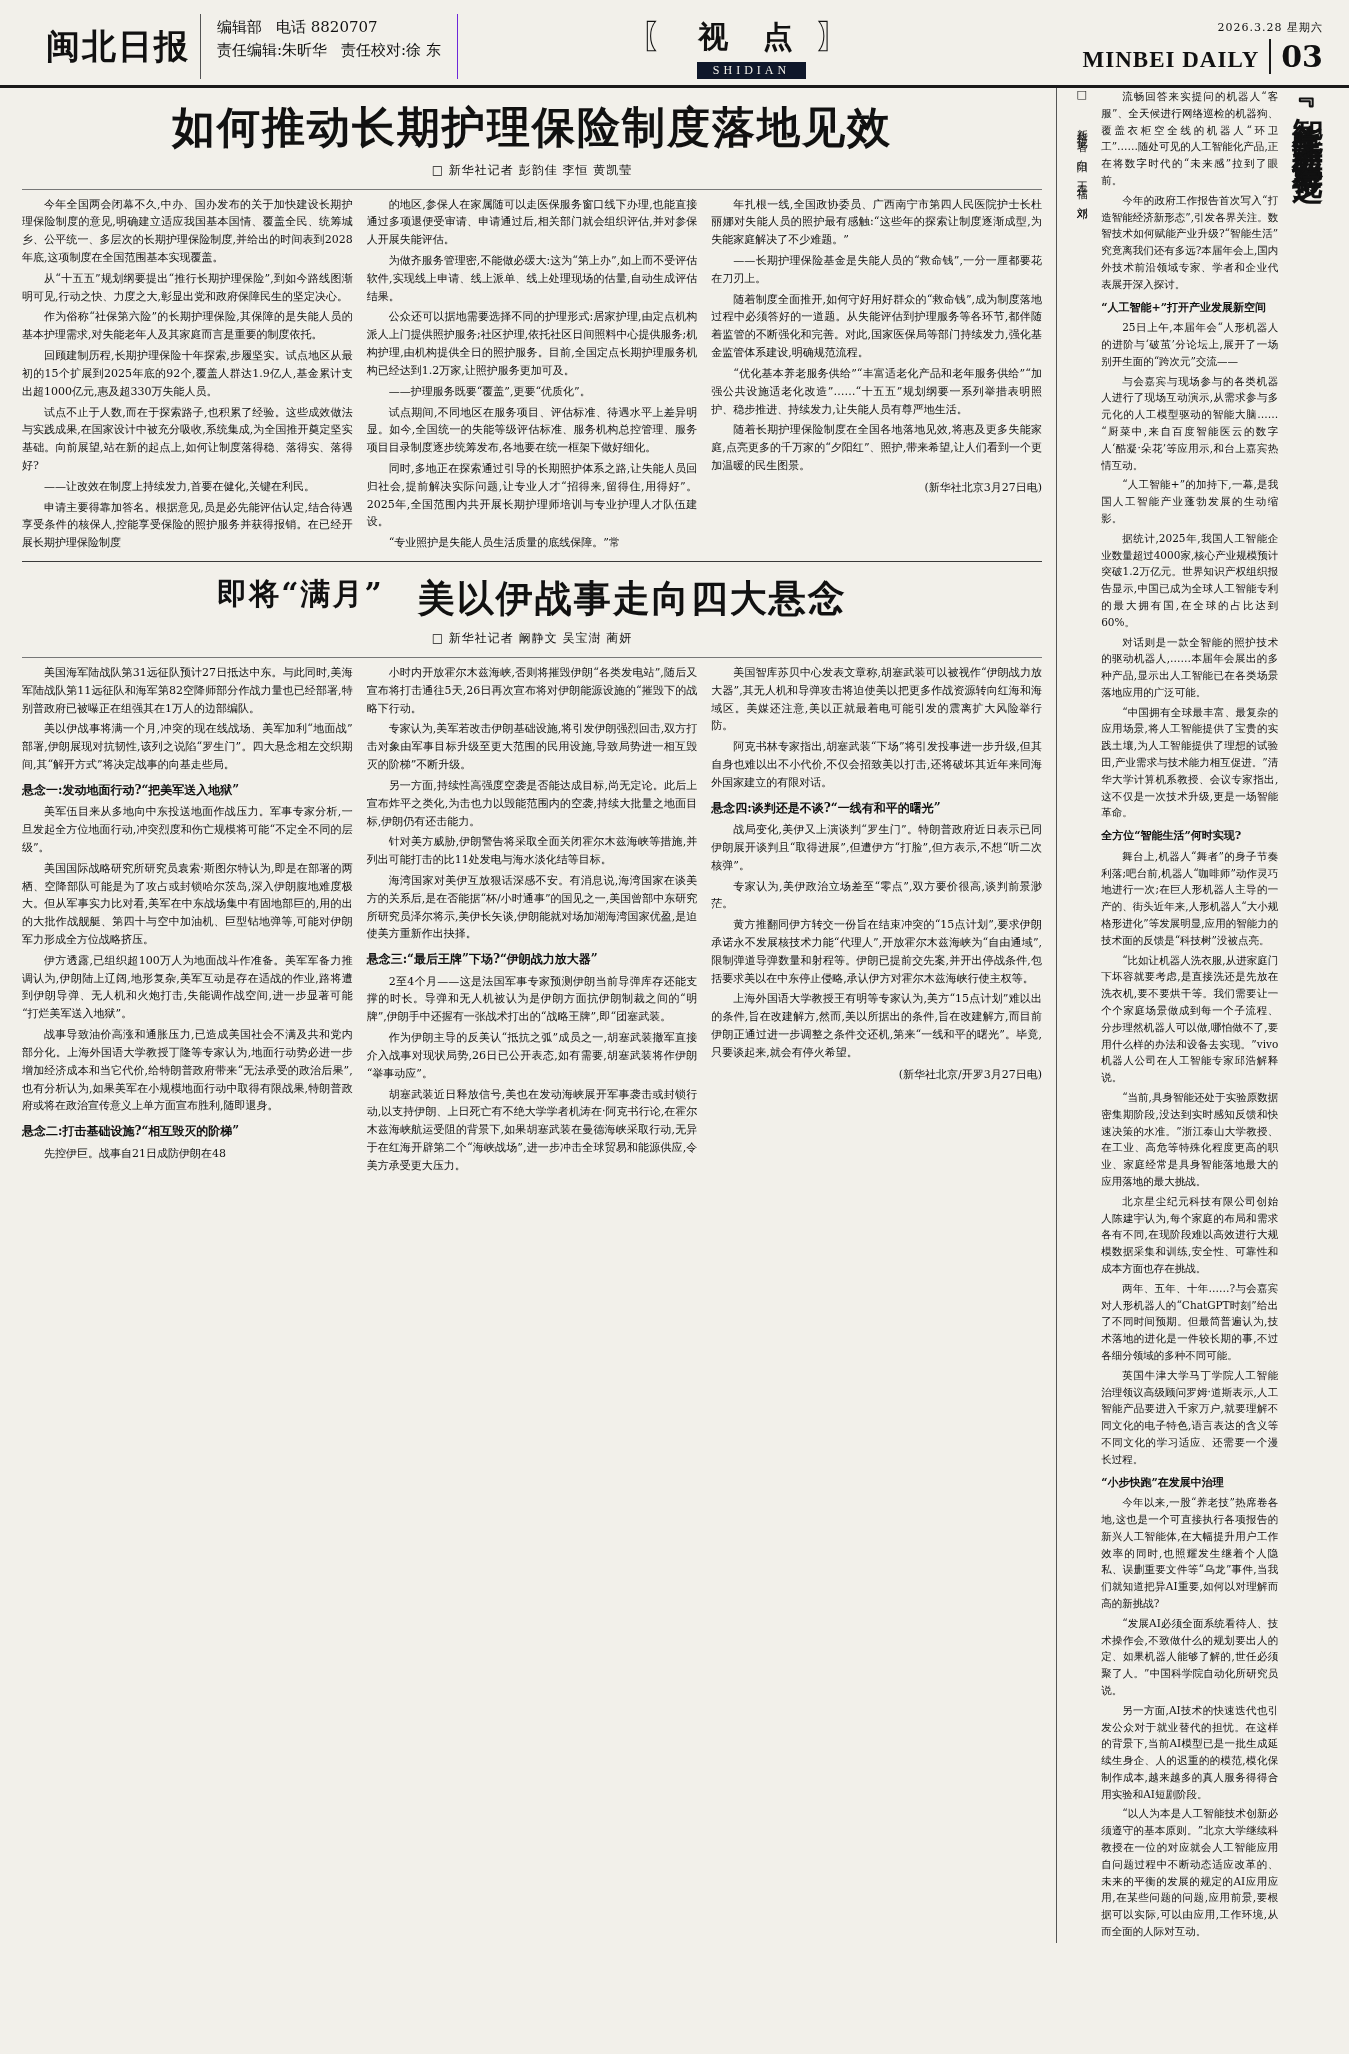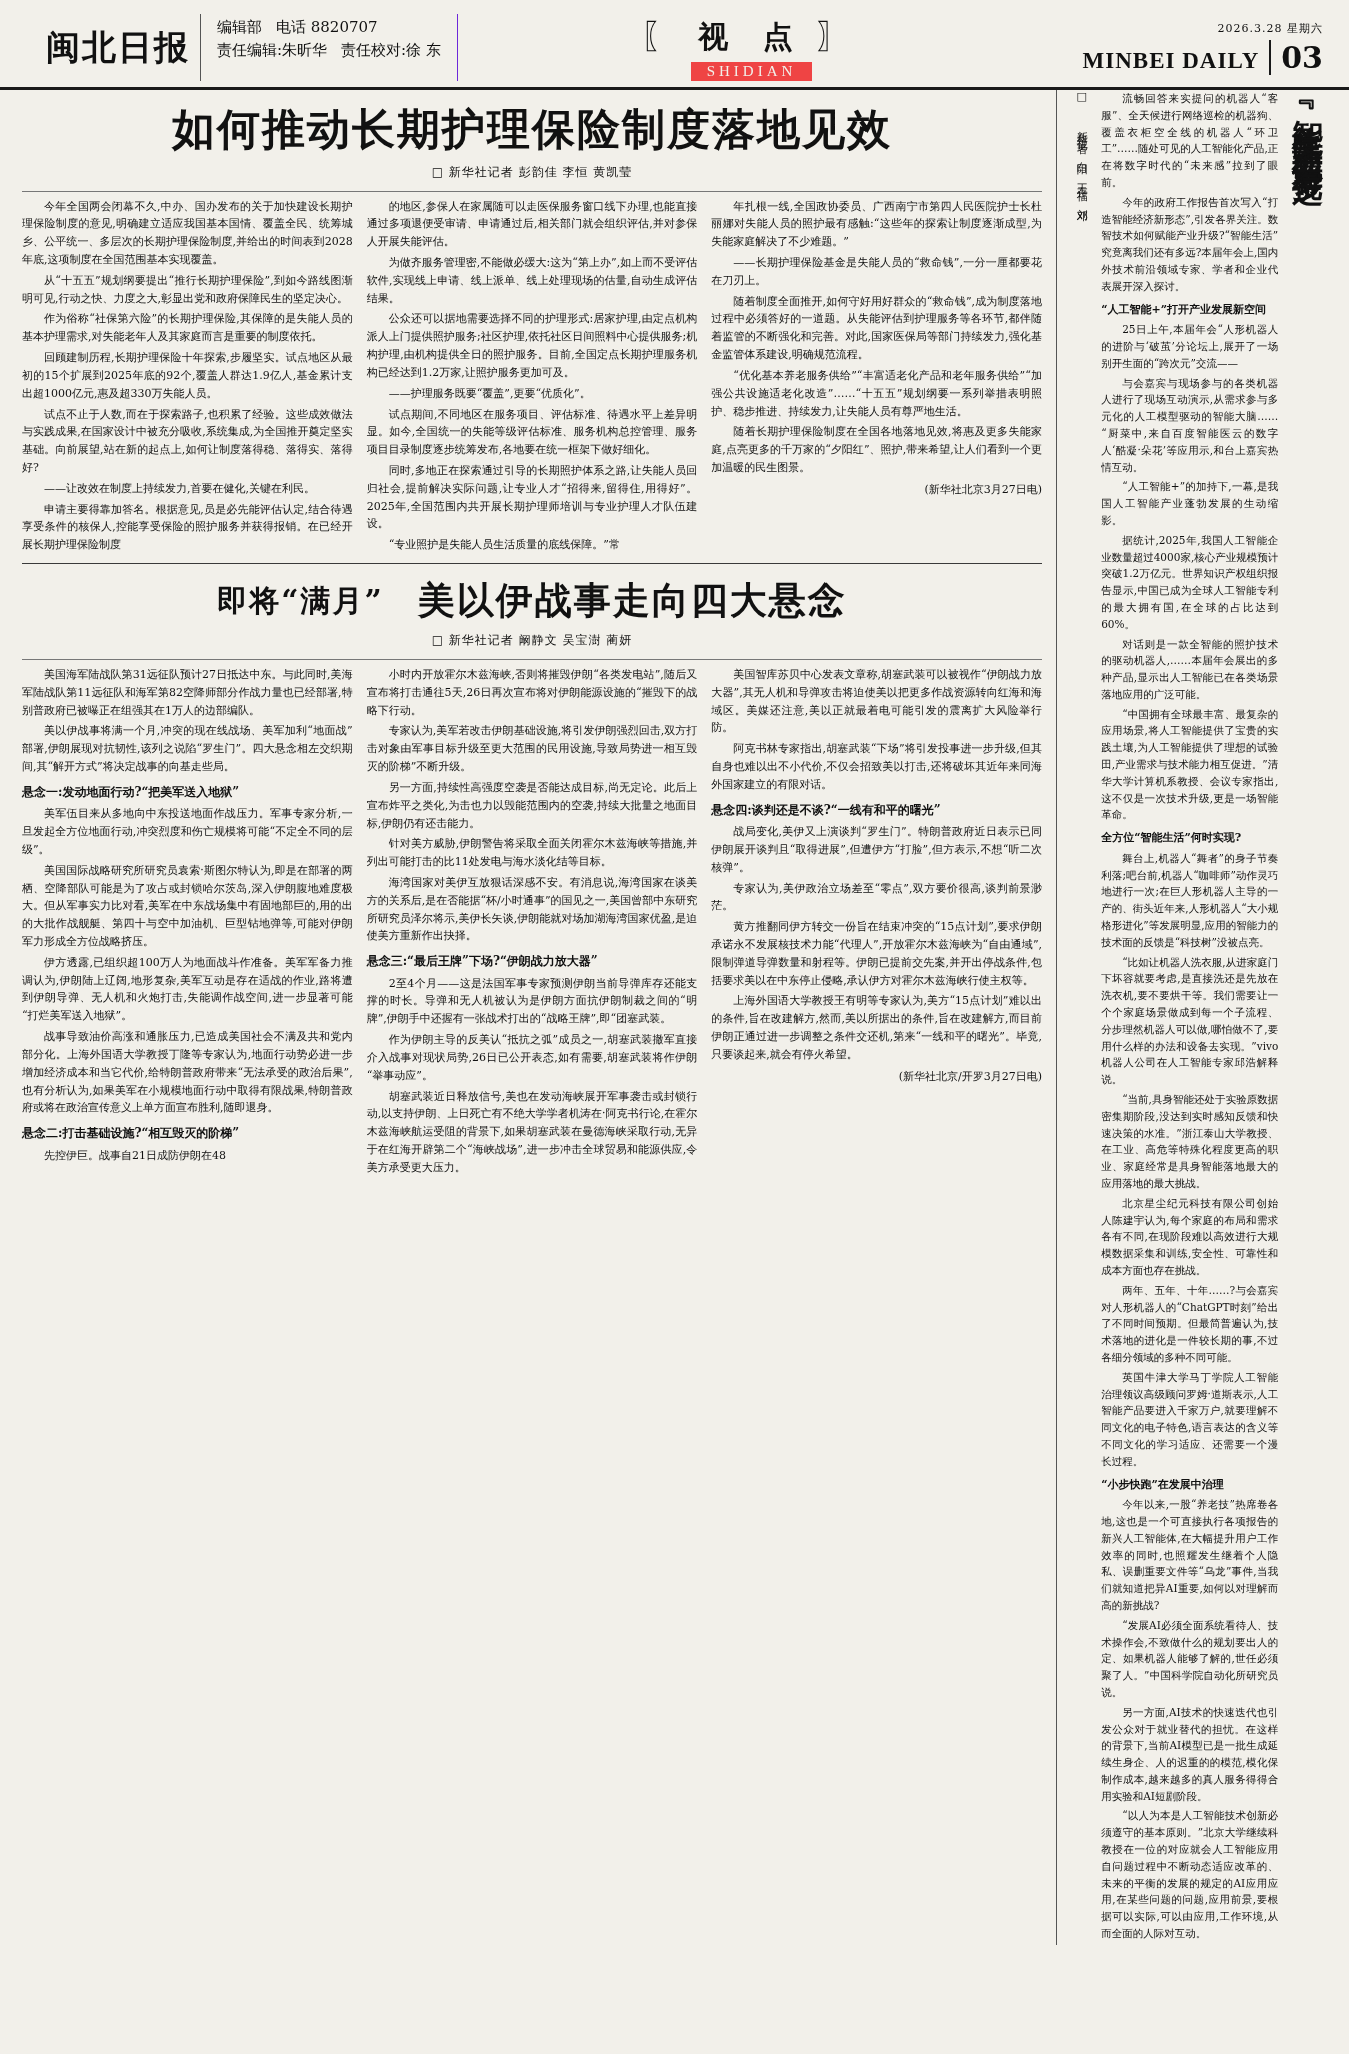--- a/index.html
+++ b/index.html
@@ -57,23 +57,23 @@
     display:flex;
     align-items:center;
     gap:12px;
     font-size:30px;
     font-weight:bold;
     letter-spacing:12px;
   }
   .mh-bracket .br{font-size:34px;font-weight:normal;}
   .mh-sub{
     margin-top:2px;
-    background:#ef4444;
+    background:#0f172a;
     color:#f2f0ea;
-    font-size:15px;
+    font-size:12px;
     letter-spacing:4px;
     padding:1px 16px;
     font-family:"Liberation Serif",serif;
   }
   .mh-right{
     text-align:right;
     display:flex;
     flex-direction:column;
     justify-content:center;
     align-items:flex-end;
@@ -166,21 +166,21 @@
     text-align:justify;
     flex:1;
     column-count:1;
   }
   .tr-body p{margin-bottom:3px;}
   .tr-sub{font-weight:bold;font-size:11px;text-indent:0;margin:6px 0 3px;}
 
   
   .headline2-wrap{
     display:flex;
-    align-items:center;
+    align-items:flex-start;
     justify-content:center;
     gap:34px;
     margin:12px 0 6px;
   }
   .headline2-a{font-size:30px;font-weight:bold;letter-spacing:2px;}
   .headline2-b{font-size:37px;font-weight:bold;letter-spacing:2px;}
 </style>
 </head>
 <body>
 

